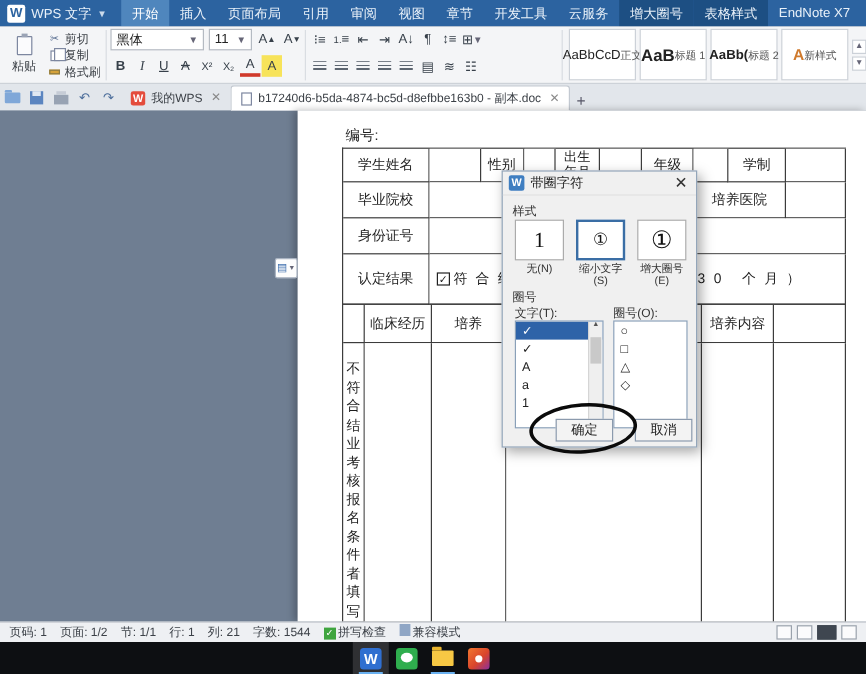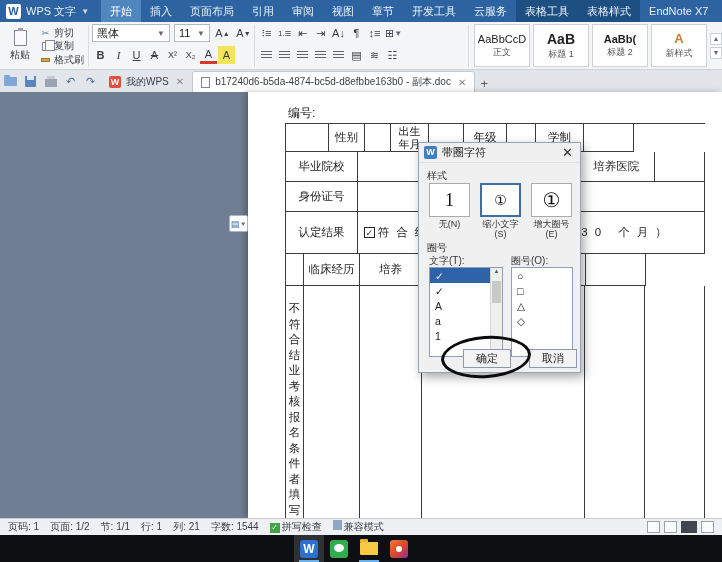--- a/index.html
+++ b/index.html
@@ -34,21 +34,21 @@
   .combo{height:18px;background:#fff;border:1px solid #b4bac2;display:flex;align-items:center;justify-content:space-between;padding:0 4px;font-size:11px;color:#222;}
   .caret{font-size:8px;color:#667;}
   .row2{display:flex;gap:1px;margin-top:4px;align-items:center;}
   .ric{min-width:17px;height:18px;display:flex;align-items:center;justify-content:center;font-size:11px;color:#37404a;padding:0 1px;}
   .fa-strike{text-decoration:line-through;}
   .fa-color{border-bottom:3px solid #d03a2b;line-height:10px;}
   .fa-hl{background:#f7e35a;line-height:12px;padding:0 2px;}
   .lines{width:11px;height:9px;background:repeating-linear-gradient(#5c6570 0 1px,transparent 1px 3px);}
   #para-group{position:absolute;left:258px;top:2px;}
   #style-gallery{position:absolute;left:474px;top:2px;display:flex;gap:3px;align-items:center;}
-  .style-card{width:56px;height:43px;background:#fff;border:1px solid #ccd1d8;display:flex;flex-direction:column;align-items:center;justify-content:center;}
+  .style-card{width:56px;height:43px;background:#fff;border:1px solid #ccd1d8;display:flex;flex-direction:row;align-items:center;justify-content:center;}
   .style-preview{font-size:11px;color:#222;white-space:nowrap;}
   .style-label{font-size:9px;color:#555;margin-top:1px;white-space:nowrap;}
   #new-style-card .style-preview{color:#cf7a2d;font-weight:bold;font-size:13px;}
   .gal-arrows{display:flex;flex-direction:column;gap:2px;}
   .gal-arrow{width:12px;height:12px;border:1px solid #ccd1d8;background:#fff;font-size:7px;color:#667;display:flex;align-items:center;justify-content:center;}
 
   
   #doctabbar{position:absolute;left:0;top:70px;width:722px;height:22px;background:#e2e6eb;font-size:10px;color:#333;display:flex;align-items:flex-end;}
   .qicons{display:flex;align-items:center;height:22px;padding:0 4px;gap:7px;}
   .qic{width:13px;height:13px;display:flex;align-items:center;justify-content:center;font-size:11px;color:#4d6e9b;}
@@ -143,21 +143,21 @@
     <div class="tabs">
       <div class="tt active">开始</div>
       <div class="tt">插入</div>
       <div class="tt">页面布局</div>
       <div class="tt">引用</div>
       <div class="tt">审阅</div>
       <div class="tt">视图</div>
       <div class="tt">章节</div>
       <div class="tt">开发工具</div>
       <div class="tt">云服务</div>
-      <div class="tt context">表格工具</div>
+      <div class="tt context">增大圈号</div>
       <div class="tt context">表格样式</div>
       <div class="tt">EndNote X7</div>
     </div>
   </div>
 
   <div id="ribbon">
     <div id="paste-group">
       <div id="paste-btn">
         <span class="clipboard"></span>
         <span>粘贴</span>
@@ -292,20 +292,21 @@
       <span class="tab-close">✕</span>
     </div>
     <div class="plus-btn">+</div>
   </div>
 
   <div id="page">
     <div id="number-label">编号:</div>
 
     <div class="tbl" id="tbl-main">
       <div class="trow" style="height:28px">
+        <div class="tc" style="width:72px">学生姓名</div>
         <div class="tc blank" style="width:43px"></div>
         <div class="tc" style="width:36px">性别</div>
         <div class="tc blank" style="width:26px"></div>
         <div class="tc" style="width:38px">
             <span class="wrap2">出生年月</span>
           </div>
         <div class="tc blank" style="width:35px"></div>
         <div class="tc" style="width:43px">年级</div>
         <div class="tc blank" style="width:29px"></div>
         <div class="tc" style="width:48px">学制</div>
@@ -329,20 +330,21 @@
         </div>
       </div>
     </div>
 
     <div class="tbl" id="tbl-sub">
       <div class="trow" style="height:32px">
         <div class="tc" style="width:18px"></div>
         <div class="tc" style="width:56px">临床经历</div>
         <div class="tc" style="width:62px">培养</div>
         <div class="tc" style="width:164px"></div>
+        <div class="tc" style="width:60px">培养内容</div>
         <div class="tc" style="width:60px"></div>
       </div>
       <div class="trow" style="height:233px">
         <div class="tc vcell" style="width:18px">
           <span class="vnote">不符合结业考核报名条件者填写</span>
         </div>
         <div class="tc blank" style="width:56px"></div>
         <div class="tc blank" style="width:62px"></div>
         <div class="tc blank" style="width:164px"></div>
         <div class="tc blank" style="width:60px"></div>

